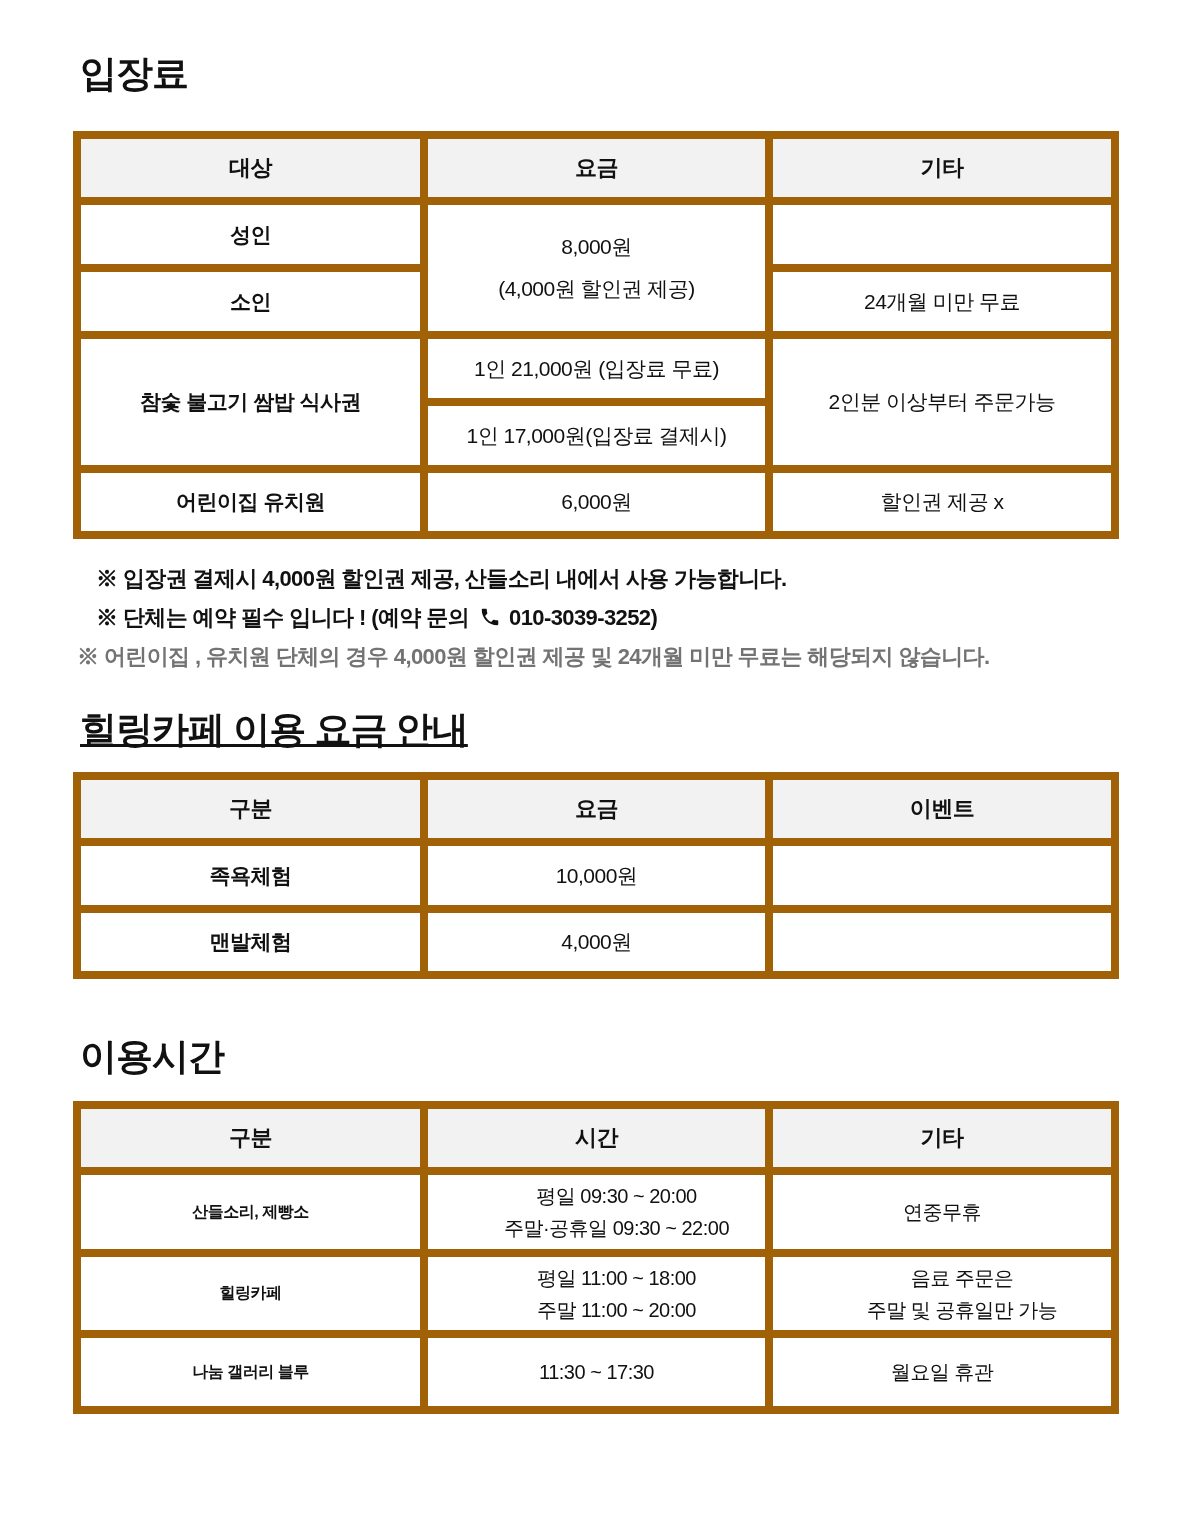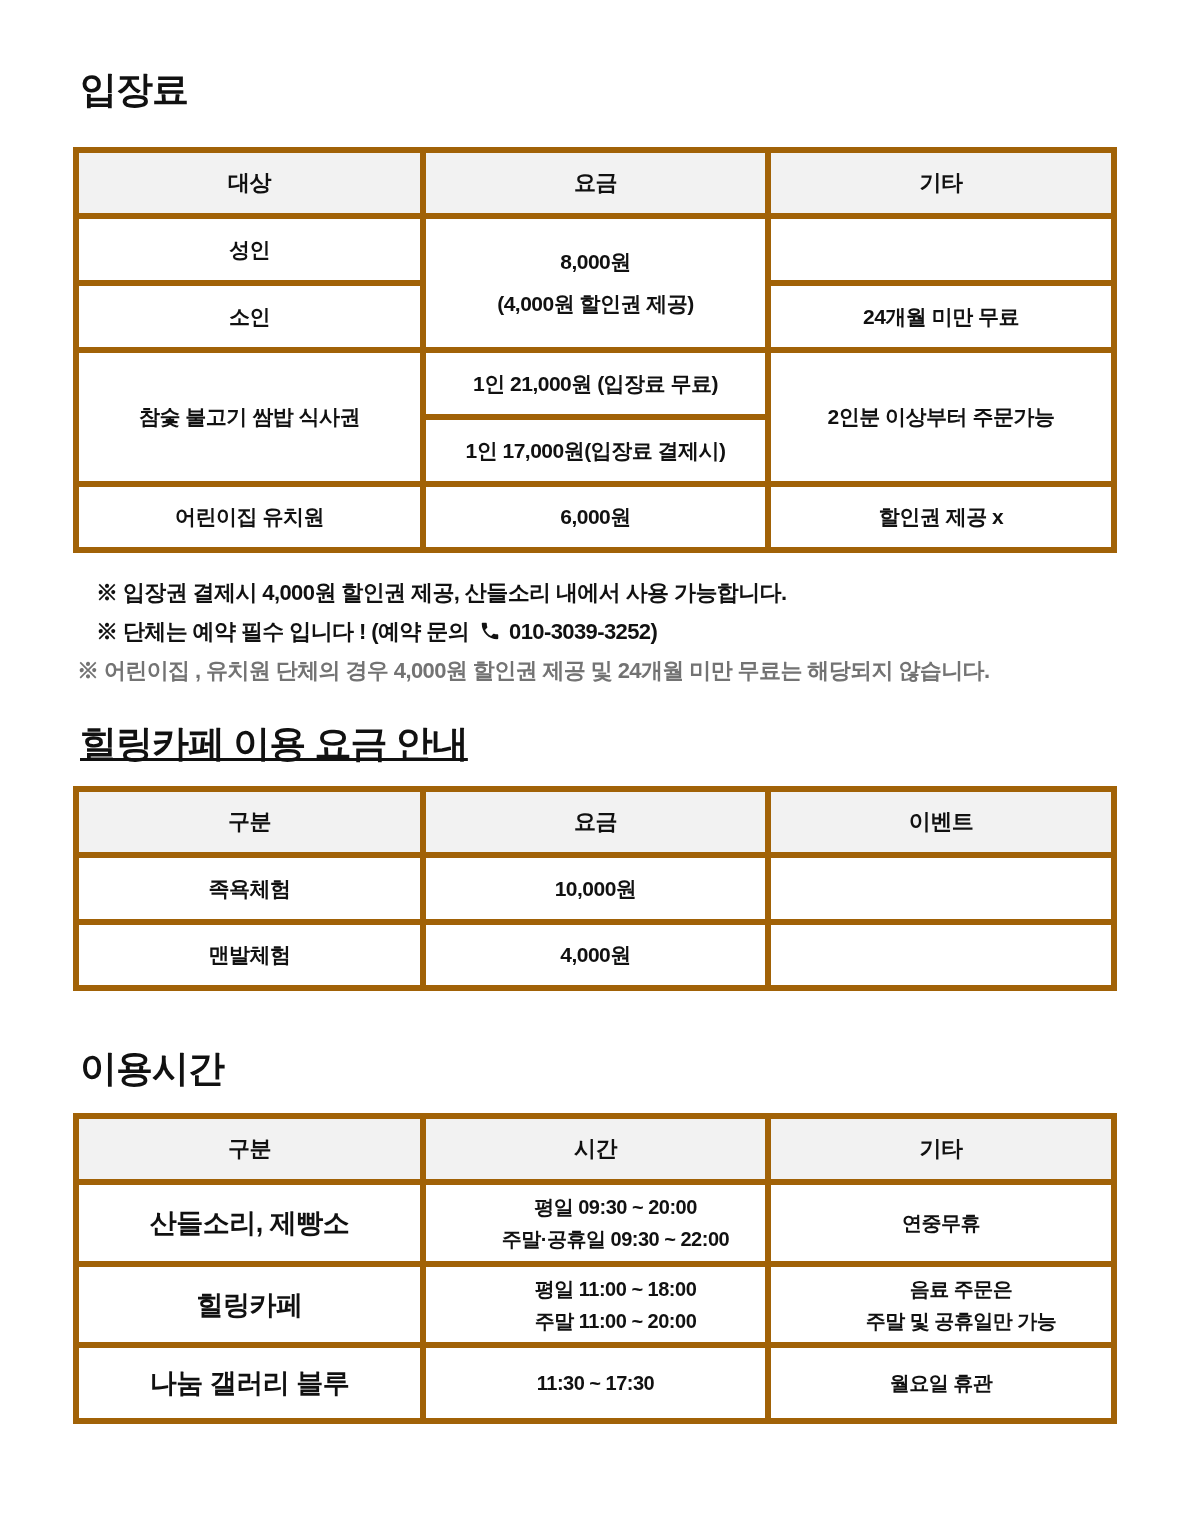--- a/index.html
+++ b/index.html
@@ -8,48 +8,48 @@
     width:1184px; min-height:1539px;
     font-family:"Liberation Sans", sans-serif;
     color:#111111;
   }
   .content { padding:0 73px 50px 73px; }
 
   .section-title {
     font-size:37px; font-weight:700; line-height:44px;
     letter-spacing:-1px; margin-left:7px; color:#111;
   }
-  .mt-title-1 { padding-top:68px; }
+  .mt-title-1 { padding-top:52px; }
   .mt-title-2 { margin-top:32px;text-decoration:underline; }
   .mt-title-3 { margin-top:56px; }
 
   table {
     width:1038px; border-collapse:collapse; table-layout:fixed;
     background:#ffffff;
   }
   .mt-table-1 { margin-top:35px; }
   .mt-table-2 { margin-top:20px; }
   .mt-table-3 { margin-top:22px; }
 
   th, td {
-    border:6px solid #a16207;
+    border:8px solid #a16207;
     text-align:center; vertical-align:middle;
     letter-spacing:-0.5px;
   }
   th {
     background:#f2f2f2; height:66px;
     font-size:22px; font-weight:700;
   }
-  td { font-size:21px; font-weight:700; }
+  td { font-size:21px; font-weight:400; }
   td.cell-label { font-weight:700; }
 
   .line { display:block; }
   .fee-merged .line { line-height:42px; }
   .t3 td { font-size:20px; }
-  .t3 td.cell-label { font-size:27px; }
+  .t3 td.cell-label { font-size:16px; }
   .t3 .line { line-height:32px;padding-left:40px; }
 
   .notes { margin:20px 0 0 4px; }
   .note { font-size:22px; line-height:39px; letter-spacing:-0.6px; }
   .note-bold { font-weight:700;margin-left:19px; }
   .note-regular { font-weight:700; color:#737373; }
   .phone-icon {
     display:inline-block; width:22px; height:22px;
     vertical-align:-3px; margin:0 8px 0 10px;
   }

